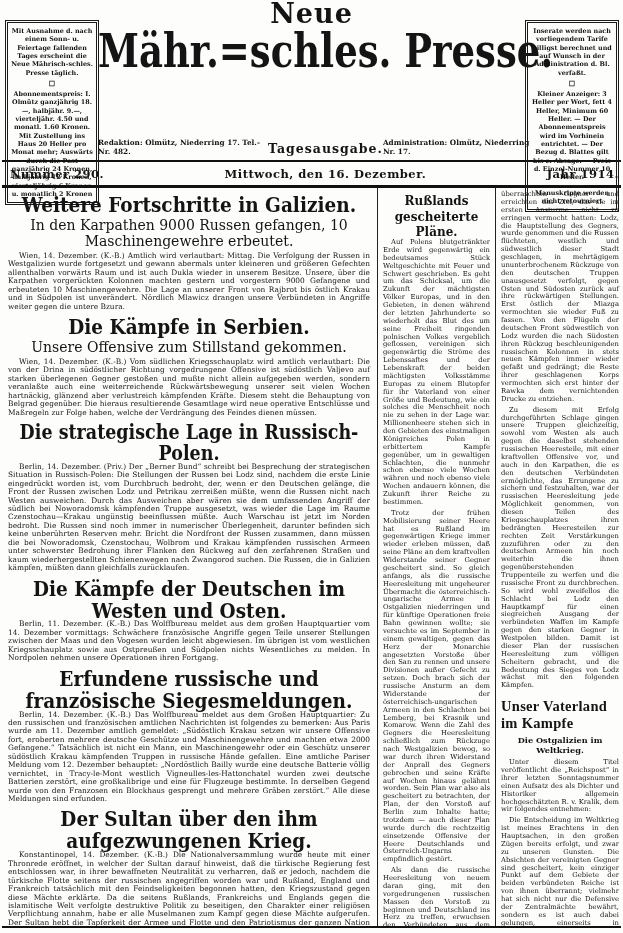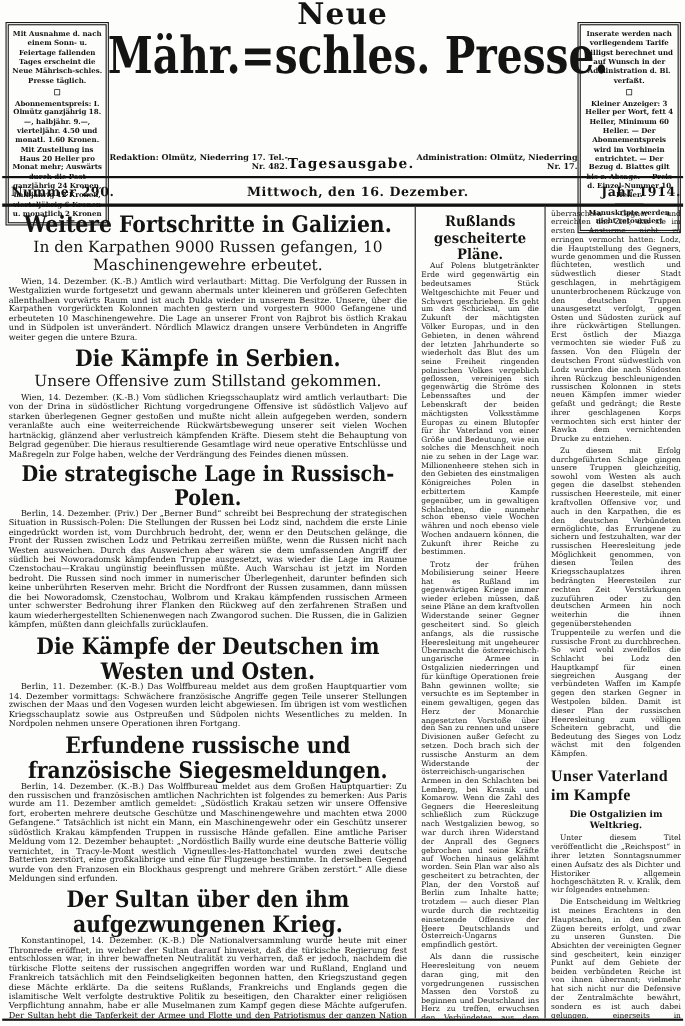--- a/index.html
+++ b/index.html
@@ -17,23 +17,23 @@
     font-weight:600;
   }
   .infobox .sym{font-size:7px;margin:2px 0;}
   .infobox .mini-rule{width:26px;height:1px;background:#1a1a1a;margin:3px auto;}
   .left-box{left:7px;}
   .right-box{right:6px;text-align:center;}
   .mast-center{position:absolute;left:98px;right:98px;top:0;text-align:center;}
   .title-top{font-size:27px;font-weight:bold;line-height:1.05;letter-spacing:1px;}
   .title-main{font-size:37px;font-weight:bold;line-height:1.0;letter-spacing:0px;transform:scaleY(1.25);transform-origin:top;white-space:nowrap;}
   .mast-subrow{
-    position:absolute;left:98px;right:98px;bottom:4px;
+    position:absolute;left:98px;right:86px;bottom:4px;
     display:flex;align-items:flex-end;justify-content:space-between;
-    font-size:7.3px;font-weight:bold;text-align:right;
+    font-size:7.3px;font-weight:bold;
   }
   .edition{font-size:12.5px;font-weight:bold;letter-spacing:1px;}
   
   .rule-med{height:2px;background:#111;margin:0 2px;}
   .rule-thick{height:3px;background:#111;margin:0 2px;}
   .dateline{
     display:flex;justify-content:space-between;align-items:center;
     padding:5px 4px 4px 10px;font-size:11.5px;font-weight:bold;letter-spacing:0.5px;
   }
   

